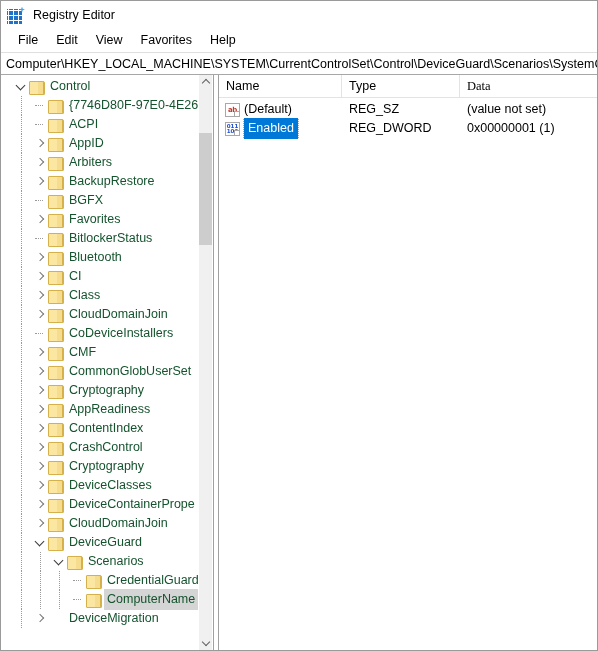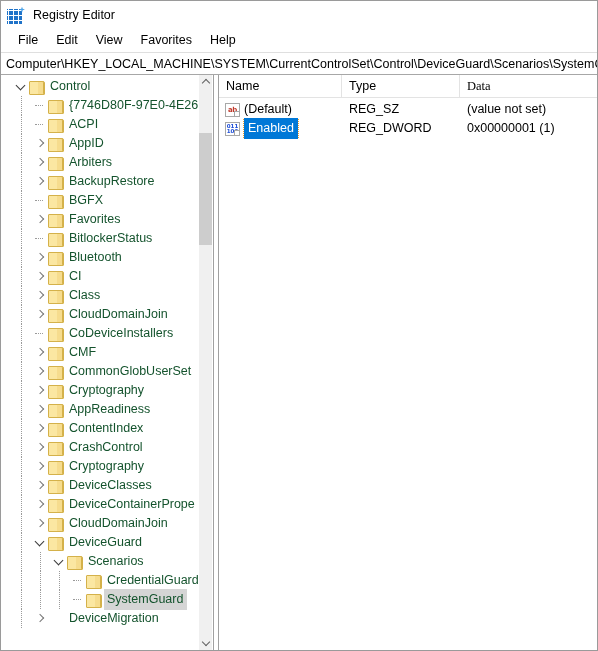--- a/index.html
+++ b/index.html
@@ -714,21 +714,21 @@
               <div class="tree-indent" style="flex: 0 0 69px; position: relative;">
                 <div class="vline" style="left: 20px;"></div>
                 <div class="vline" style="left: 39px;"></div>
                 <div class="vline" style="left: 58px;"></div>
               </div>
               <div class="chev leaf"></div>
               <div class="folder">
                 <div class="back"></div>
                 <div class="tab"></div>
               </div>
-              <div class="tree-label">SystemGuard</div>
+              <div class="tree-label">ComputerName</div>
             </div>
             <div class="tree-row">
               <div class="tree-indent" style="flex: 0 0 31px; position: relative;">
                 <div class="vline" style="left: 20px;"></div>
               </div>
               <div class="chev closed"></div>
               <div class="folder"></div>
               <div class="tree-label">DeviceMigration</div>
             </div>
           </div>

